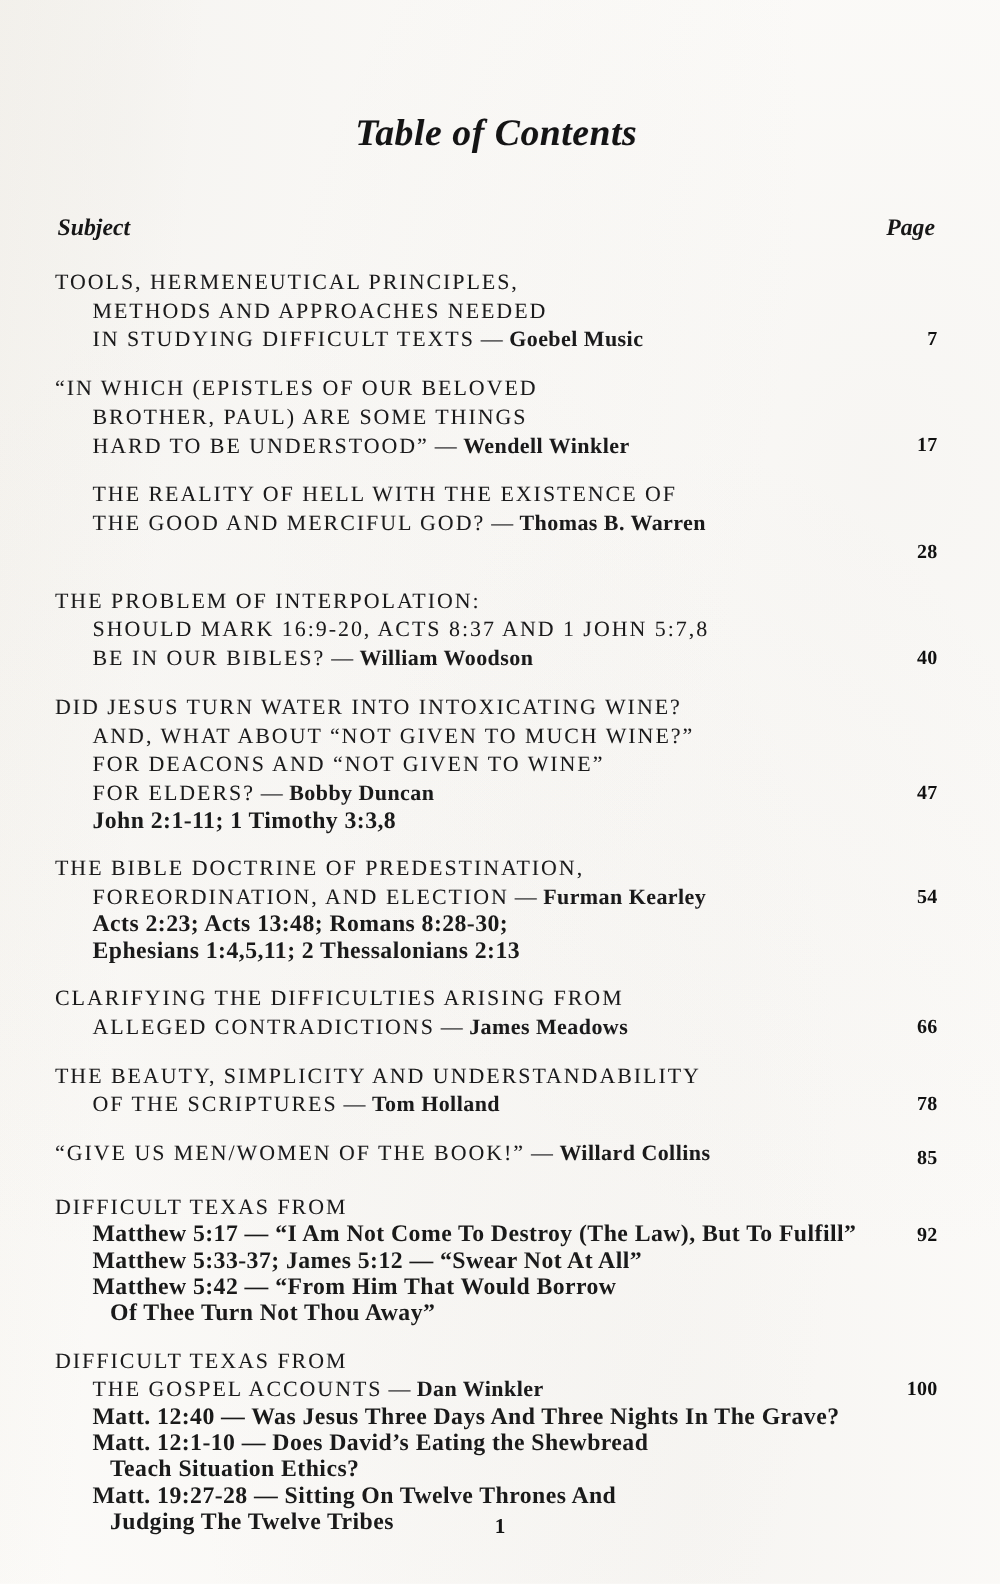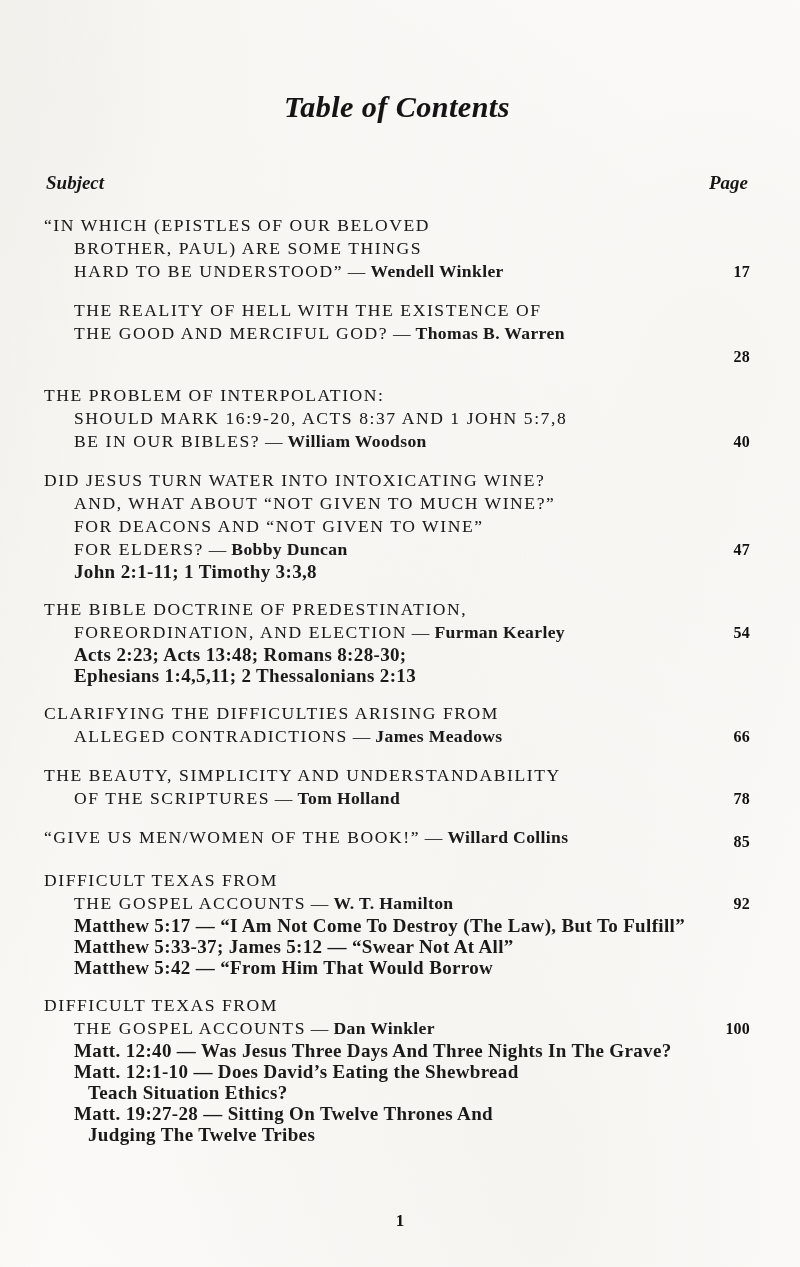--- a/index.html
+++ b/index.html
@@ -146,20 +146,28 @@
   <h1 class="doc-title">Table of Contents</h1>
 
   <div class="col-head">
     <span class="subject">Subject</span>
     <span class="page">Page</span>
   </div>
 
   <div class="toc" id="toc-list">
       <div class="entry">
         <div class="entry-lines">
+          <div class="line">TOOLS, HERMENEUTICAL PRINCIPLES,</div>
+          <div class="line indent">METHODS AND APPROACHES NEEDED</div>
+          <div class="line indent">IN STUDYING DIFFICULT TEXTS<span class="dash"> — </span><span class="author">Goebel Music</span></div>
+        </div>
+        <div class="entry-page" data-row="2">7</div>
+      </div>
+      <div class="entry">
+        <div class="entry-lines">
           <div class="line">“IN WHICH (EPISTLES OF OUR BELOVED</div>
           <div class="line indent">BROTHER, PAUL) ARE SOME THINGS</div>
           <div class="line indent">HARD TO BE UNDERSTOOD”<span class="dash"> — </span><span class="author">Wendell Winkler</span></div>
         </div>
         <div class="entry-page" data-row="2">17</div>
       </div>
       <div class="entry">
         <div class="entry-lines">
           <div class="line indent">THE REALITY OF HELL WITH THE EXISTENCE OF</div>
           <div class="line indent">THE GOOD AND MERCIFUL GOD?<span class="dash"> — </span><span class="author">Thomas B. Warren</span></div>
@@ -209,24 +217,24 @@
       </div>
       <div class="entry">
         <div class="entry-lines">
           <div class="line">“GIVE US MEN/WOMEN OF THE BOOK!”<span class="dash"> — </span><span class="author">Willard Collins</span></div>
         </div>
         <div class="entry-page" data-row="0">85</div>
       </div>
       <div class="entry">
         <div class="entry-lines">
           <div class="line">DIFFICULT TEXAS FROM</div>
-          <div class="line indent">THE GOSPEL ACCOUNTS<span class="dash"> — </span><span class="author">W. T. Hamilton</span></div>
           <div class="scripture">Matthew 5:17 — “I Am Not Come To Destroy (The Law), But To Fulfill”</div>
           <div class="scripture">Matthew 5:33-37; James 5:12 — “Swear Not At All”</div>
           <div class="scripture">Matthew 5:42 — “From Him That Would Borrow</div>
+          <div class="scripture cont">Of Thee Turn Not Thou Away”</div>
         </div>
         <div class="entry-page" data-row="1">92</div>
       </div>
       <div class="entry">
         <div class="entry-lines">
           <div class="line">DIFFICULT TEXAS FROM</div>
           <div class="line indent">THE GOSPEL ACCOUNTS<span class="dash"> — </span><span class="author">Dan Winkler</span></div>
           <div class="scripture">Matt. 12:40 — Was Jesus Three Days And Three Nights In The Grave?</div>
           <div class="scripture">Matt. 12:1-10 — Does David’s Eating the Shewbread</div>
           <div class="scripture cont">Teach Situation Ethics?</div>

